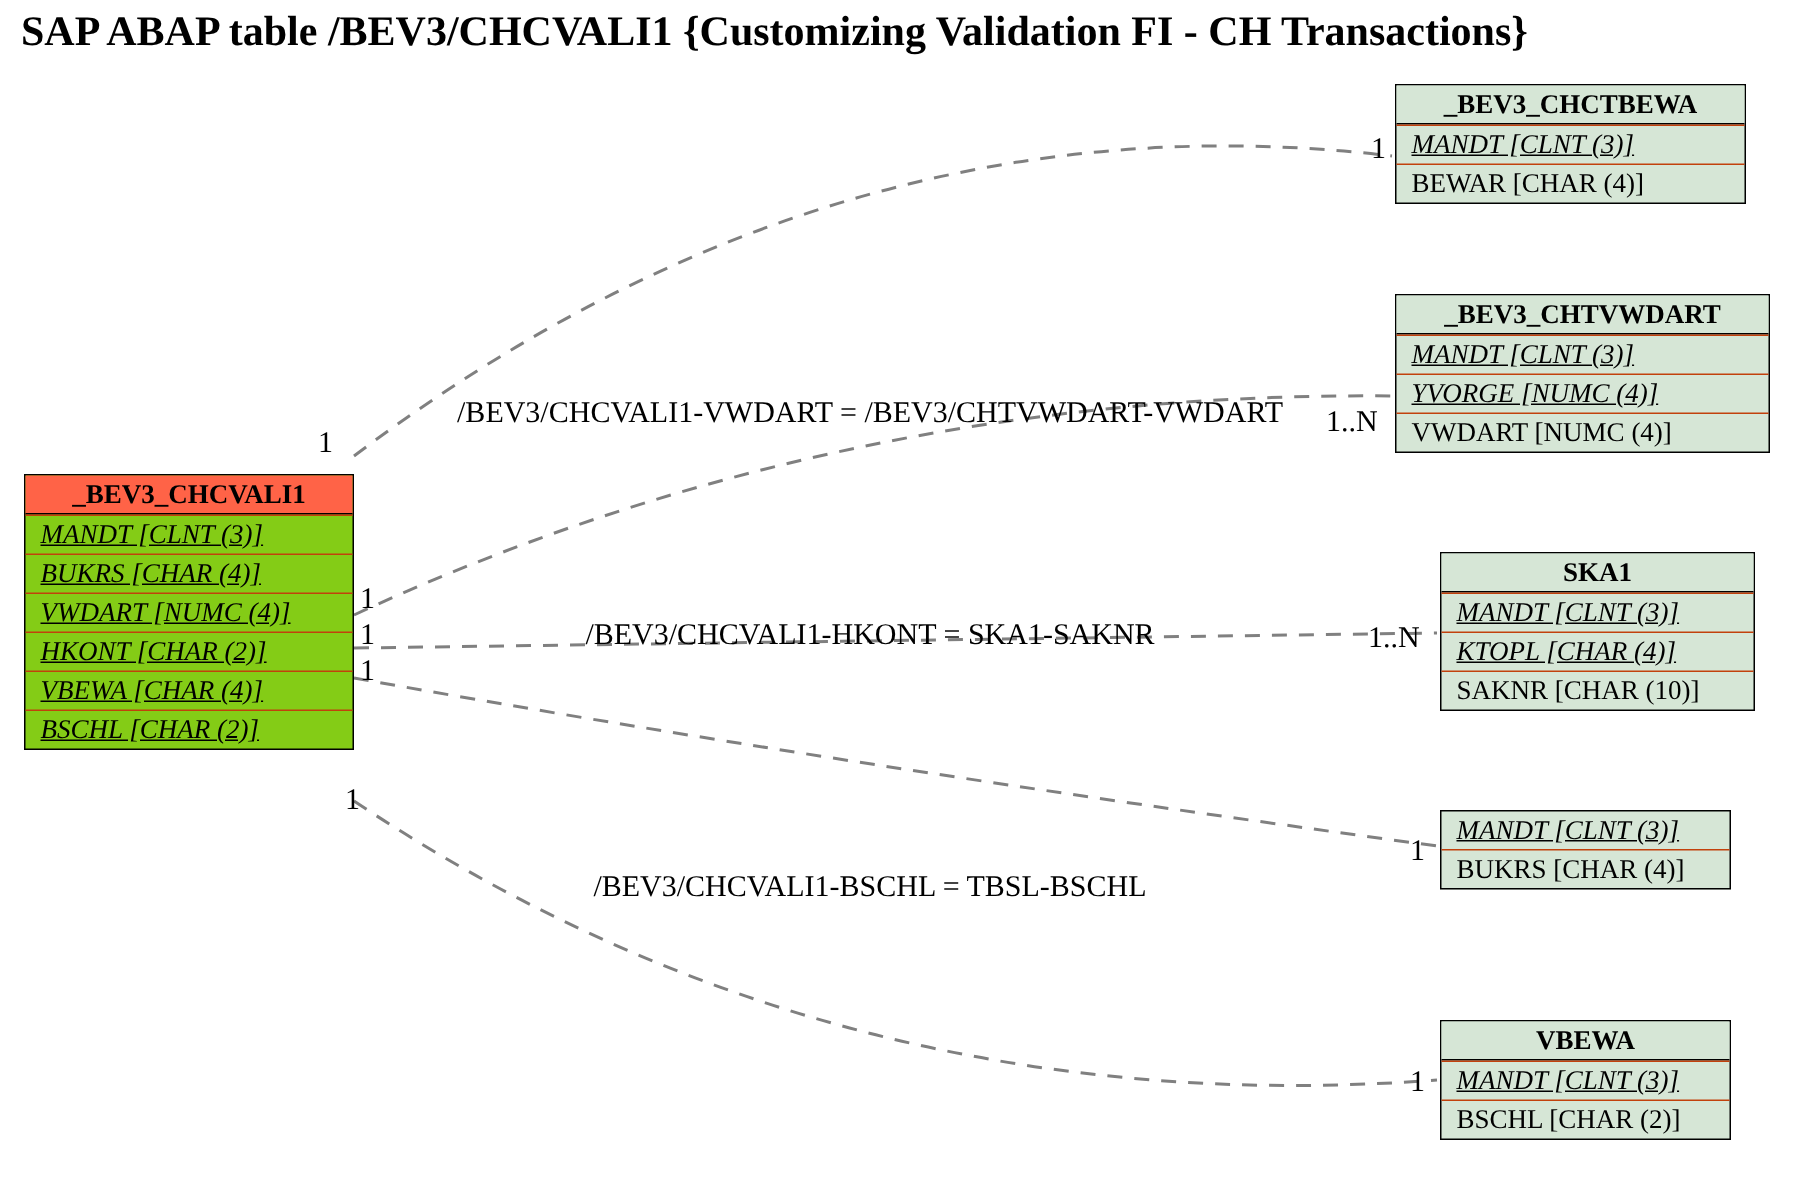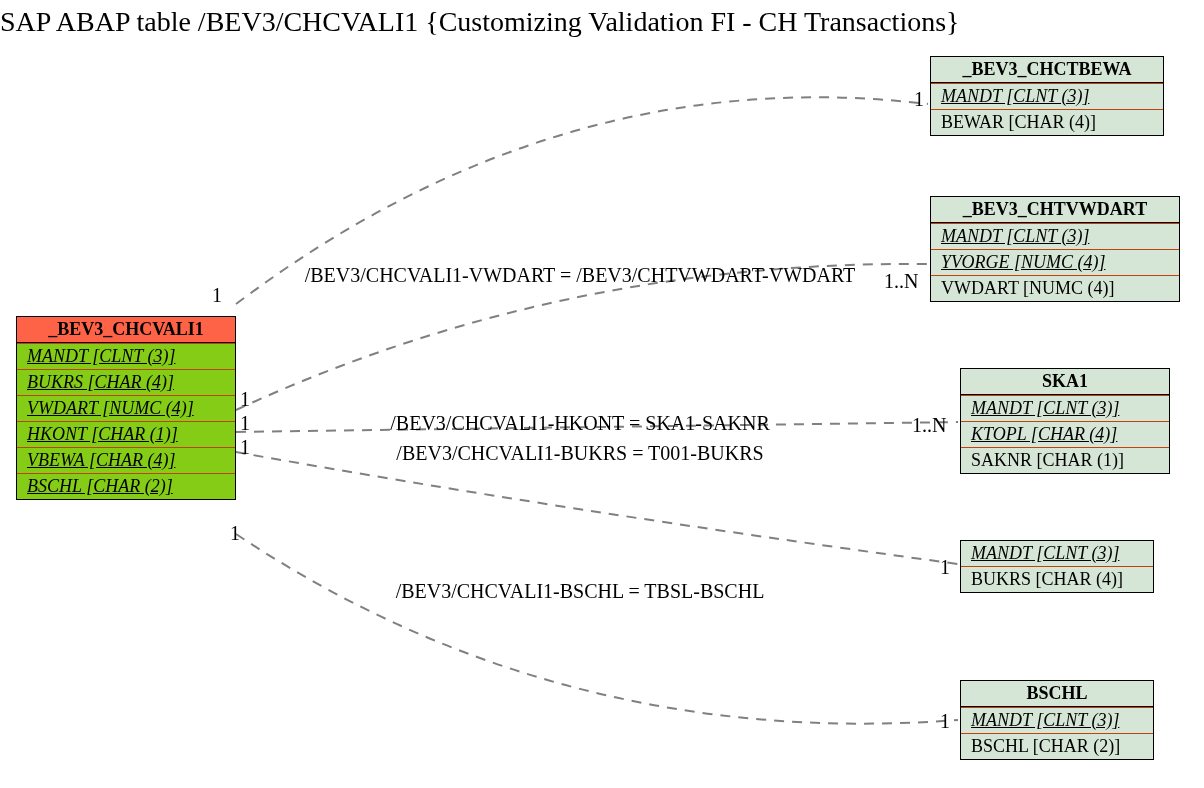--- a/index.html
+++ b/index.html
@@ -1,17 +1,17 @@
 <!DOCTYPE html>
 <html><head>
 <meta charset="utf-8">
 <style>
   html,body{margin:0;padding:0;background:#fff;font-family:"Times New Roman",Times,serif;font-size:18px;color:#000}
   .canvas{position:relative;width:1204px;height:788px}
-  .title{position:absolute;top:6px;left:0;font-size:28px;font-weight:normal}
+  .title{position:absolute;top:6px;left:14px;font-size:28px;font-weight:bold}
   svg{position:absolute;top:0;left:0}
   .entity{position:absolute;border:1px solid #000;font-size:18px}
   .entity .head{font-weight:bold;text-align:center;padding:2px 26px;border-bottom:1px solid #000;white-space:nowrap}
   .entity .row{padding:2px 10px;border-top:1px solid #c2410c;white-space:nowrap}
   .entity .row:first-of-type{border-top:none}
   .src{background:#84cc16}
   .src .head{background:#ff6347}
   .tgt{background:#d6e6d6}
   .tgt .head{background:#d6e6d6}
   .kfld{font-style:italic;text-decoration:underline}
@@ -33,21 +33,21 @@
     <path d="M236 452 Q560 510 958 564"></path>
     <path d="M236 534 Q560 750 958 720"></path>
   </g>
 </svg>
 
 <div class="entity src" style="left:16px;top:316px;width:218px">
   <div class="head">_BEV3_CHCVALI1</div>
   <div class="row"><span class="kfld">MANDT [CLNT (3)]</span></div>
   <div class="row"><span class="kfld">BUKRS [CHAR (4)]</span></div>
   <div class="row"><span class="kfld">VWDART [NUMC (4)]</span></div>
-  <div class="row"><span class="kfld">HKONT [CHAR (1)]</span></div>
+  <div class="row"><span class="kfld">HKONT [CHAR (2)]</span></div>
   <div class="row"><span class="kfld">VBEWA [CHAR (4)]</span></div>
   <div class="row"><span class="kfld">BSCHL [CHAR (2)]</span></div>
 </div>
 
 <div class="entity tgt" style="left:930px;top:56px;width:232px">
   <div class="head">_BEV3_CHCTBEWA</div>
   <div class="row"><span class="kfld">MANDT [CLNT (3)]</span></div>
   <div class="row"><span class="fld">BEWAR [CHAR (4)]</span></div>
 </div>
 
@@ -55,37 +55,36 @@
   <div class="head">_BEV3_CHTVWDART</div>
   <div class="row"><span class="kfld">MANDT [CLNT (3)]</span></div>
   <div class="row"><span class="kfld">YVORGE [NUMC (4)]</span></div>
   <div class="row"><span class="fld">VWDART [NUMC (4)]</span></div>
 </div>
 
 <div class="entity tgt" style="left:960px;top:368px;width:208px">
   <div class="head">SKA1</div>
   <div class="row"><span class="kfld">MANDT [CLNT (3)]</span></div>
   <div class="row"><span class="kfld">KTOPL [CHAR (4)]</span></div>
-  <div class="row"><span class="fld">SAKNR [CHAR (1)]</span></div>
+  <div class="row"><span class="fld">SAKNR [CHAR (10)]</span></div>
 </div>
 
 <div class="entity tgt" style="left:960px;top:540px;width:192px">
   <div class="row"><span class="kfld">MANDT [CLNT (3)]</span></div>
   <div class="row"><span class="fld">BUKRS [CHAR (4)]</span></div>
 </div>
 
 <div class="entity tgt" style="left:960px;top:680px;width:192px">
-  <div class="head">BSCHL</div>
+  <div class="head">VBEWA</div>
   <div class="row"><span class="kfld">MANDT [CLNT (3)]</span></div>
   <div class="row"><span class="fld">BSCHL [CHAR (2)]</span></div>
 </div>
 
 <div class="edgelabel" style="left:280px;top:264px;width:600px">/BEV3/CHCVALI1-VWDART = /BEV3/CHTVWDART-VWDART</div>
 <div class="edgelabel" style="left:370px;top:412px;width:420px">/BEV3/CHCVALI1-HKONT = SKA1-SAKNR</div>
-<div class="edgelabel" style="left:370px;top:442px;width:420px">/BEV3/CHCVALI1-BUKRS = T001-BUKRS</div>
 <div class="edgelabel" style="left:370px;top:580px;width:420px">/BEV3/CHCVALI1-BSCHL = TBSL-BSCHL</div>
 
 <div class="card" style="left:212px;top:284px">1</div>
 <div class="card" style="left:240px;top:388px">1</div>
 <div class="card" style="left:240px;top:412px">1</div>
 <div class="card" style="left:240px;top:436px">1</div>
 <div class="card" style="left:230px;top:522px">1</div>
 
 <div class="card" style="left:914px;top:88px">1</div>
 <div class="card" style="left:884px;top:270px">1..N</div>

